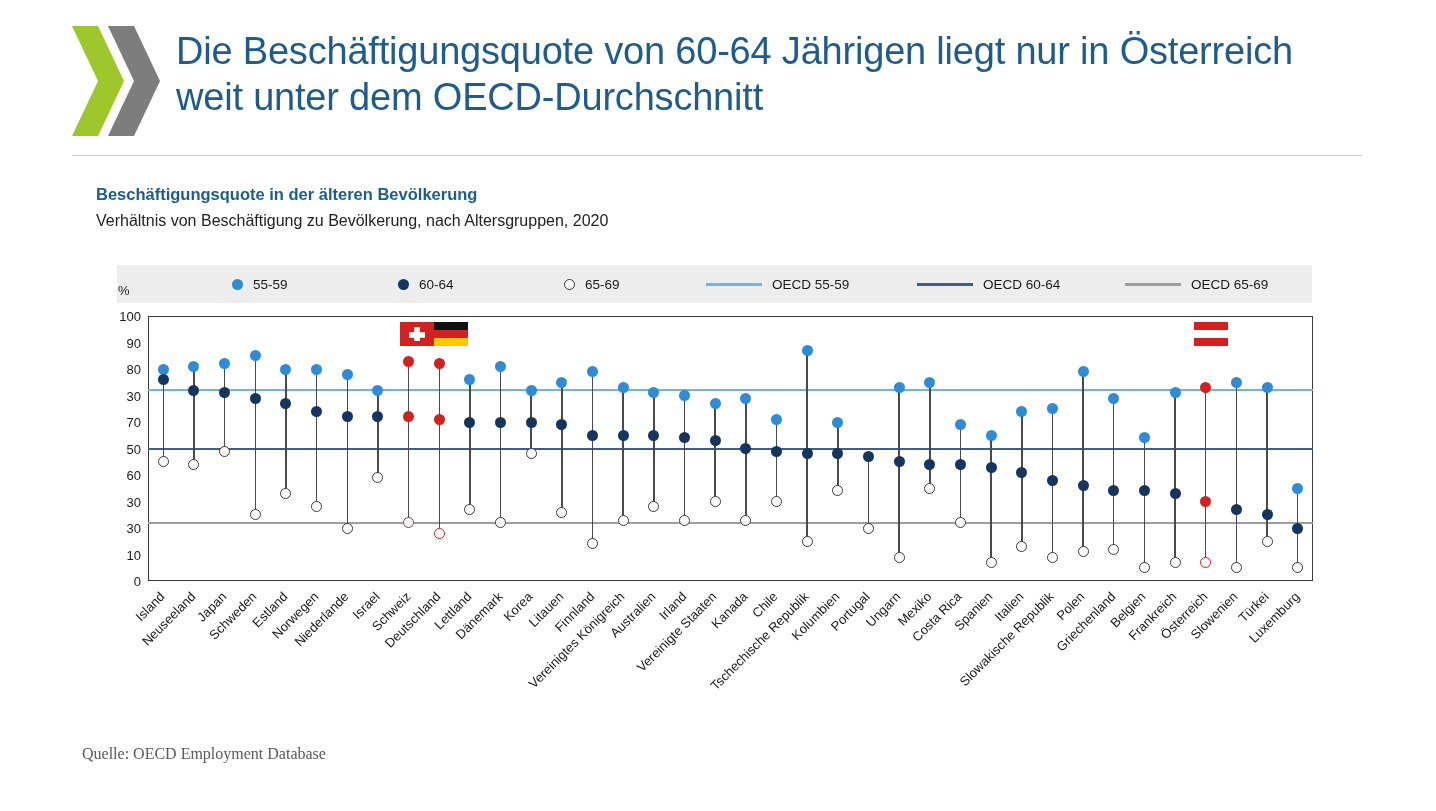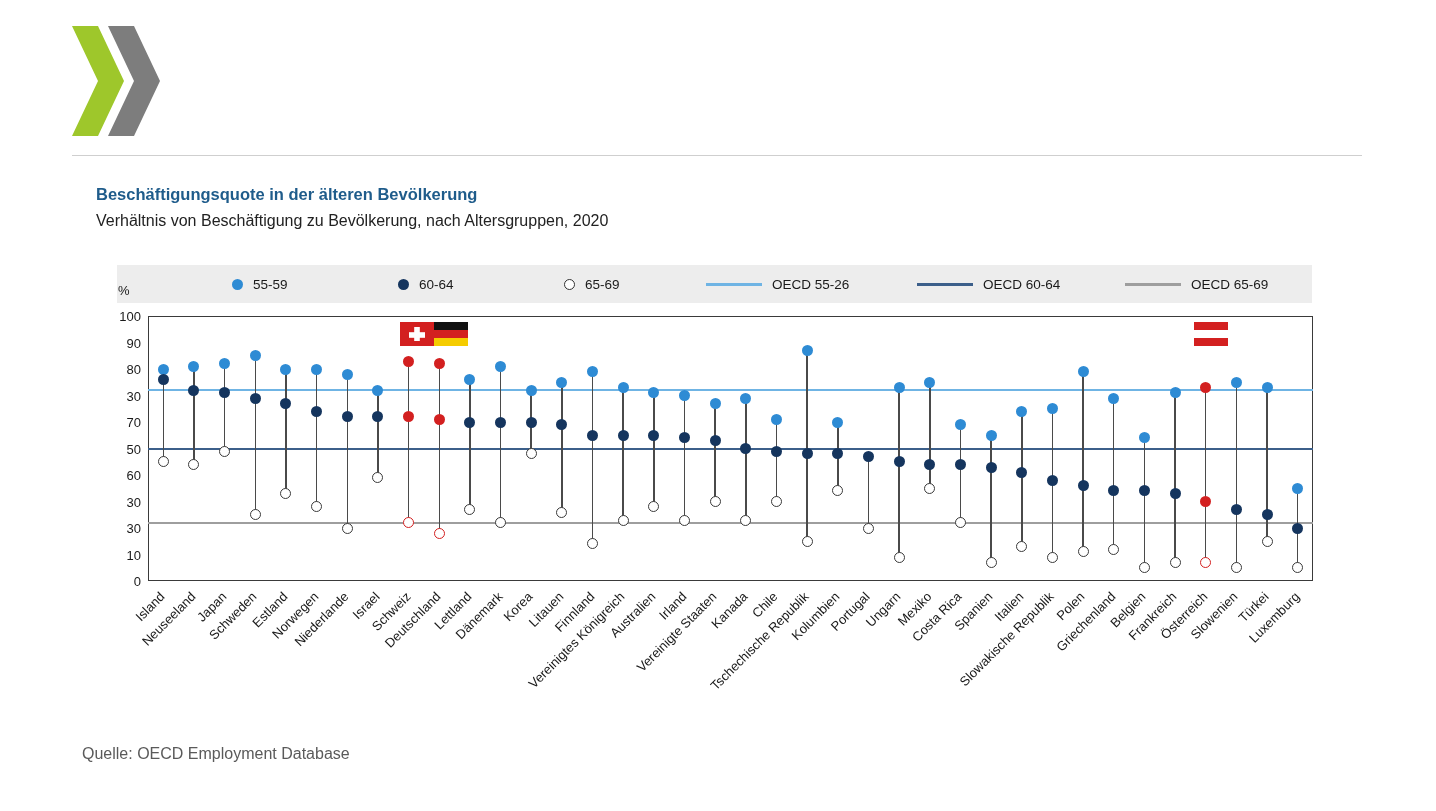--- a/index.html
+++ b/index.html
@@ -199,35 +199,36 @@
     height: 24px;
     overflow: hidden;
   }
   .flag svg { display: block; }
 
   
   .source {
     position: absolute;
     left: 82px;
     top: 745px;
-    font-family: Liberation Sans, sans-serif;
+    font-family: Liberation Serif, serif;
     font-size: 16px;
     color: #5a5a5a;
   }
 </style>
 </head>
 <body>
 
 <div class="header">
   <div class="logo">
     <svg width="88" height="110" viewBox="0 0 88 110" xmlns="http://www.w3.org/2000/svg">
       <polygon points="0,0 26,0 52,55 26,110 0,110 26,55" fill="#9ec72b"></polygon>
       <polygon points="36,0 62,0 88,55 62,110 36,110 62,55" fill="#7d7d7d"></polygon>
     </svg>
   </div>
+  <div class="title">Die Beschäftigungsquote von 60-64 Jährigen liegt nur in Österreich weit unter dem OECD-Durchschnitt</div>
   <div class="title-rule"></div>
 </div>
 
 <div class="chart-title">Beschäftigungsquote in der älteren Bevölkerung</div>
 <div class="chart-subtitle">Verhältnis von Beschäftigung zu Bevölkerung, nach Altersgruppen, 2020</div>
 
 <div class="legend">
   <div class="legend-item" style="left:115px;text-align:center;">
     <span class="dot light"></span>
     <span>55-59</span>
@@ -235,21 +236,21 @@
   <div class="legend-item" style="left:281px;">
     <span class="dot dark"></span>
     <span>60-64</span>
   </div>
   <div class="legend-item" style="left:447px;">
     <span class="dot open"></span>
     <span>65-69</span>
   </div>
   <div class="legend-item" style="left:589px;">
     <span class="lineswatch l1"></span>
-    <span>OECD 55-26</span>
+    <span>OECD 55-59</span>
   </div>
   <div class="legend-item" style="left:800px;">
     <span class="lineswatch l2"></span>
     <span>OECD 60-64</span>
   </div>
   <div class="legend-item" style="left:1008px;">
     <span class="lineswatch l3"></span>
     <span>OECD 65-69</span>
   </div>
 </div>

